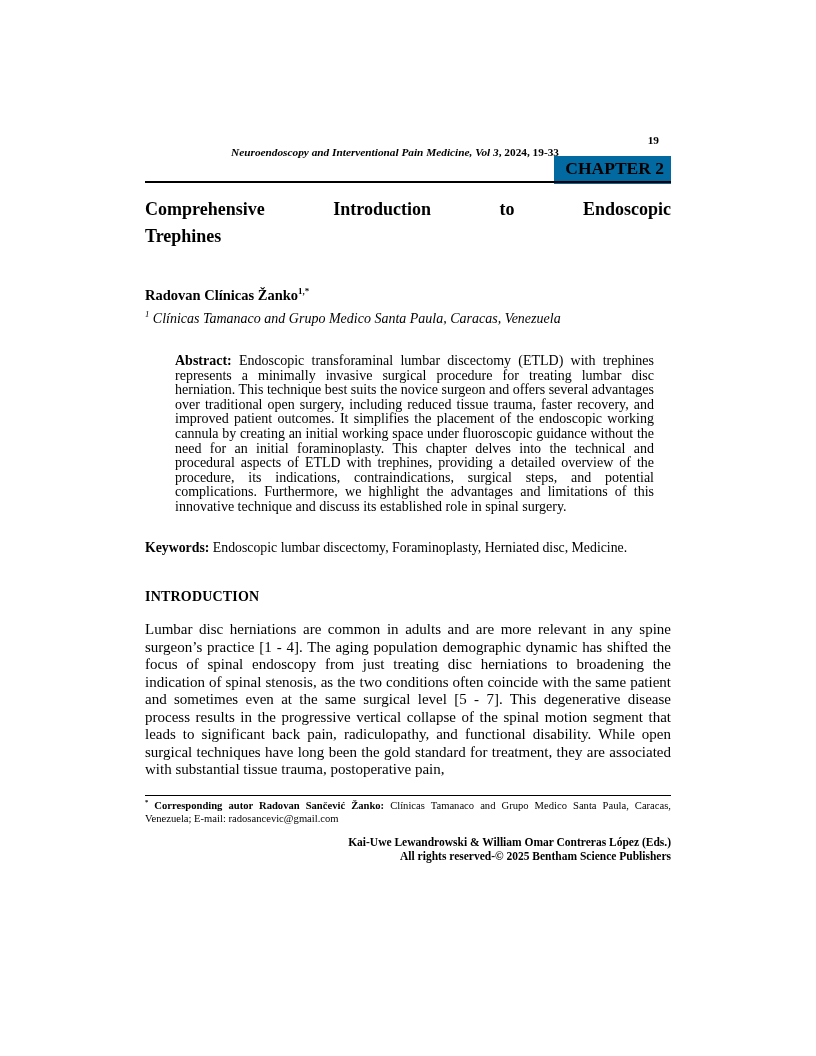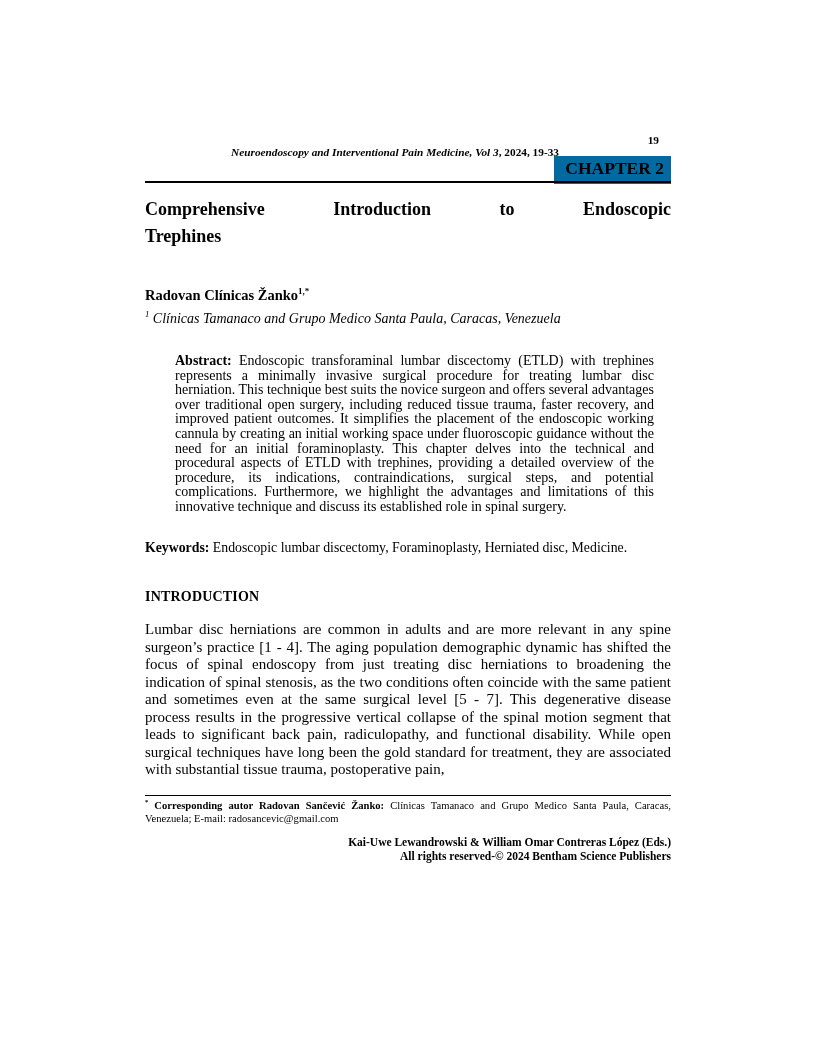--- a/index.html
+++ b/index.html
@@ -124,16 +124,16 @@
   <div class="body-par">Lumbar disc herniations are common in adults and are more relevant in any spine surgeon’s practice [1 - 4]. The aging population demographic dynamic has shifted the focus of spinal endoscopy from just treating disc herniations to broadening the indication of spinal stenosis, as the two conditions often coincide with the same patient and sometimes even at the same surgical level [5 - 7]. This degenerative disease process results in the progressive vertical collapse of the spinal motion segment that leads to significant back pain, radiculopathy, and functional disability. While open surgical techniques have long been the gold standard for treatment, they are associated with substantial tissue trauma, postoperative pain,</div>
 
   <div class="footnote-rule"></div>
 
   <div class="footnote">
     <sup class="b">*</sup><span class="b"> Corresponding autor Radovan Sančević Žanko: </span><span>Clínicas Tamanaco and Grupo Medico Santa Paula, Caracas, Venezuela; E-mail: radosancevic@gmail.com</span>
   </div>
 
   <div class="footer">
     <div>Kai-Uwe Lewandrowski &amp; William Omar Contreras López (Eds.)</div>
-    <div>All rights reserved-© 2024 Bentham Science Publishers</div>
+    <div>All rights reserved-© 2025 Bentham Science Publishers</div>
   </div>
 
 </div>
 
 </body></html>

